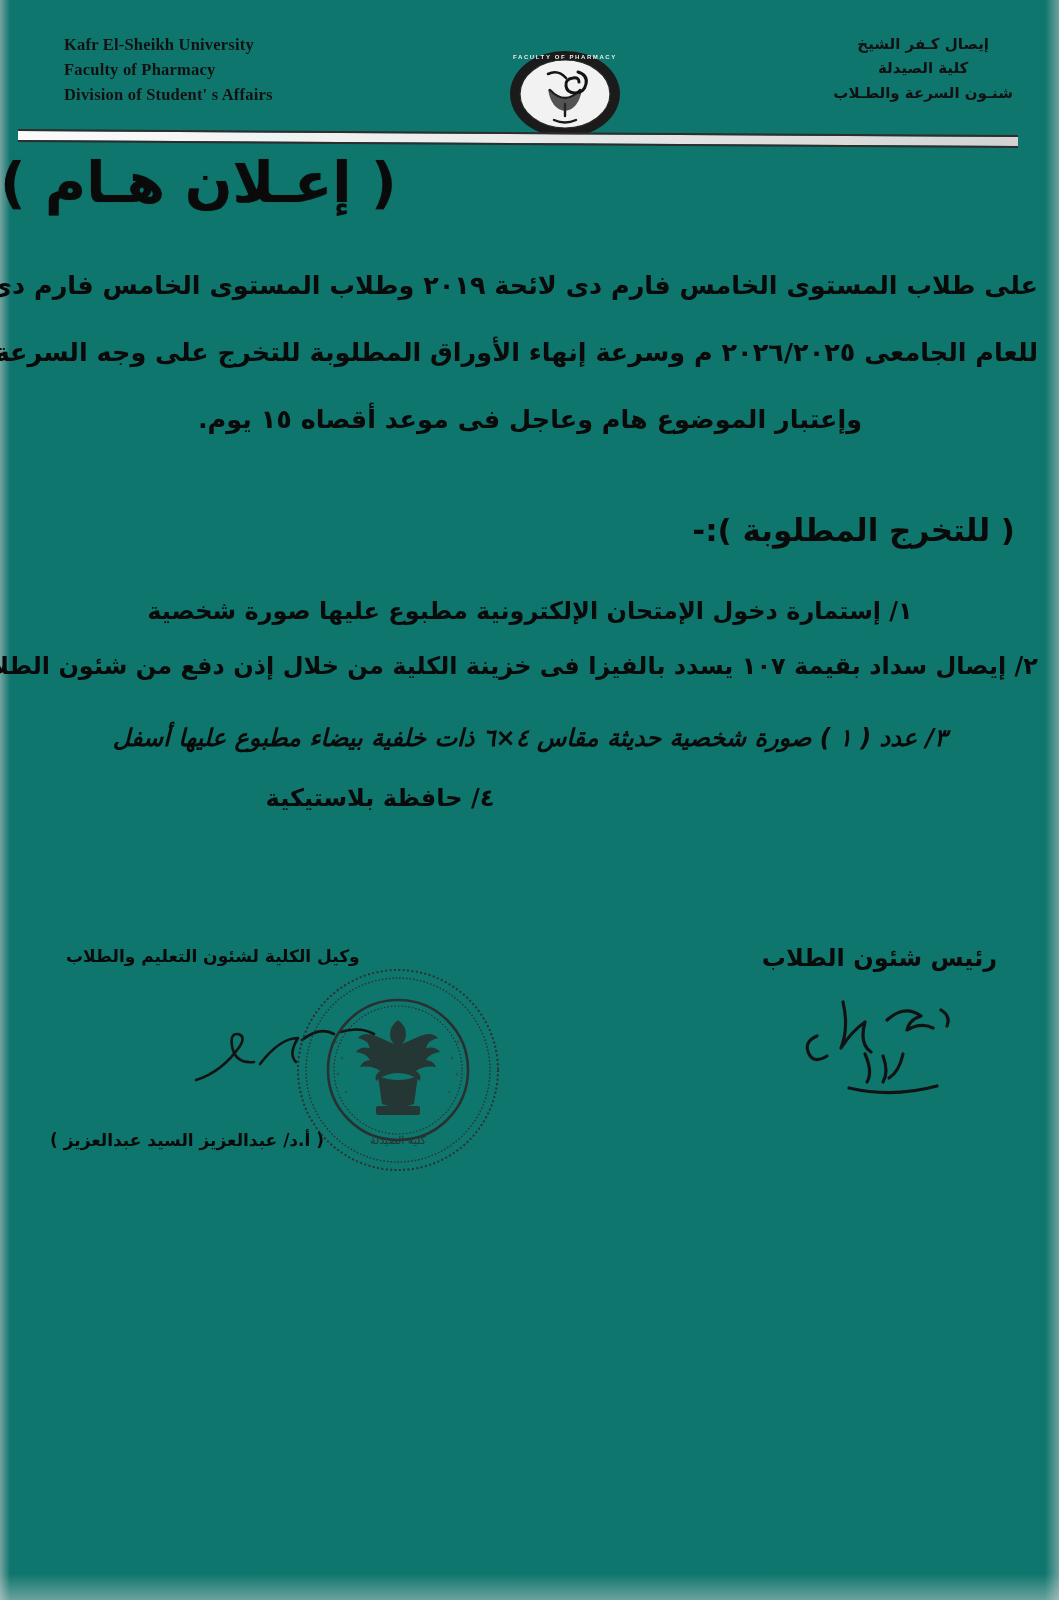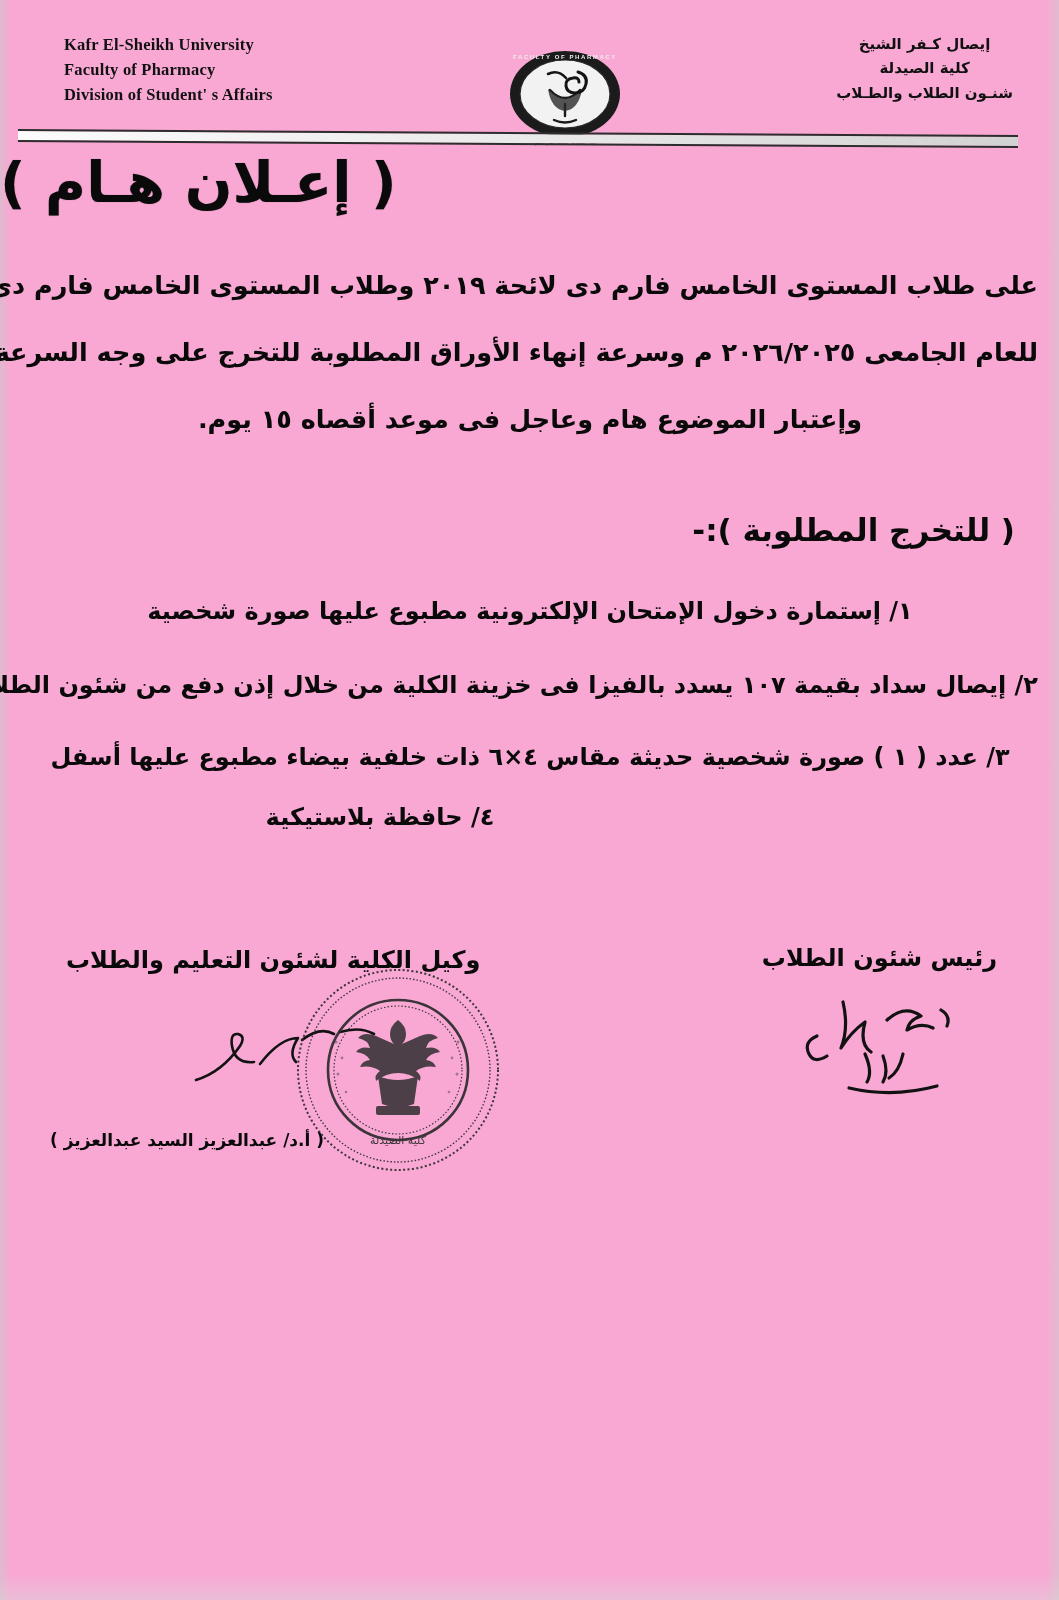--- a/index.html
+++ b/index.html
@@ -13,21 +13,21 @@
     height: 1600px;
     position: relative;
     font-family: "DejaVu Sans", "Liberation Sans", sans-serif;
     color: #0b0b0b;
     overflow: hidden;
   }
 
   .page {
     position: absolute;
     inset: 0;
-    background: #f9a8d4;
+    background: #0f766e;
   }
 
   
   .scan-edge-left {
     position: absolute;
     top: 0; left: 0;
     width: 10px; height: 100%;
     background: linear-gradient(to right, #c9c9c9, rgba(255,255,255,0));
     opacity: .55;
     pointer-events: none;
@@ -162,23 +162,23 @@
     width: 1016px;
     direction: rtl;
   }
   .req-item {
     font-size: 24px;
     font-weight: bold;
     color: #0a0a0a;
     line-height: 1.25;
     white-space: nowrap;
   }
-  .req-item.i1 { text-align: center; margin-bottom: 44px; }
+  .req-item.i1 { text-align: center; margin-bottom: 25px; }
   .req-item.i2 { text-align: center; margin-bottom: 42px; }
-  .req-item.i3 { text-align: center; margin-bottom: 30px; white-space: normal; }
+  .req-item.i3 { text-align: center; margin-bottom: 30px; white-space: normal; font-style: italic; }
   .req-item.i3 .l-a { display: block; }
   .req-item.i3 .l-b { display: block; margin-top: 8px; }
   .req-item.i4 { text-align: center; padding-right: 0; }
   .req-item.i4 .inner { display: inline-block; margin-right: 300px; }
 
   
   .sig-area {
     position: absolute;
     top: 944px;
     left: 0;
@@ -191,21 +191,21 @@
     right: 62px;
     top: 0;
     font-size: 24px;
     font-weight: bold;
     color: #0a0a0a;
   }
   .sig-left-label {
     position: absolute;
     left: 66px;
     top: 2px;
-    font-size: 24px;
+    font-size: 17px;
     font-weight: bold;
     color: #0a0a0a;
     direction: rtl;
   }
   .sig-name {
     position: absolute;
     left: 50px;
     top: 186px;
     font-size: 17px;
     font-weight: bold;
@@ -256,21 +256,21 @@
 
     <div class="header-en">
       <div>Kafr El-Sheikh University</div>
       <div>Faculty of Pharmacy</div>
       <div>Division of  Student' s Affairs</div>
     </div>
 
     <div class="header-ar">
       <div>إيصال كـفر الشيخ</div>
       <div>كلية الصيدلة</div>
-      <div>شنـون الطلاب والطـلاب</div>
+      <div>شنـون السرعة والطـلاب</div>
     </div>
 
     <div class="seal">
       <svg viewBox="0 0 122 100" width="122" height="100" aria-hidden="true">
         <defs>
           <clipPath id="sealclip">
               <ellipse cx="61" cy="46" rx="55" ry="43"></ellipse>
             </clipPath>
         </defs>
         <ellipse cx="61" cy="46" rx="55" ry="43" fill="#1b1b1b"></ellipse>

